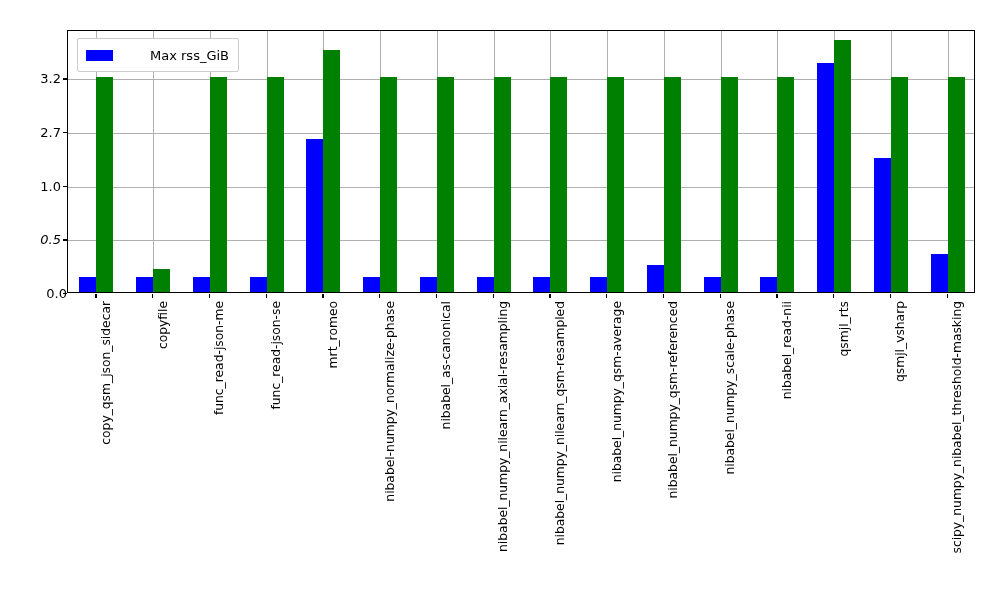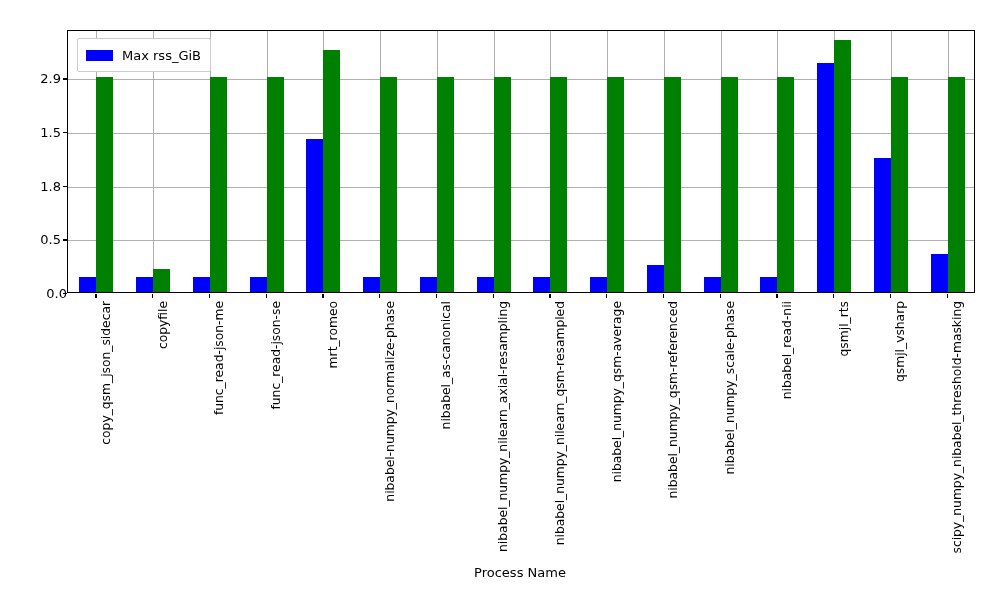--- a/index.html
+++ b/index.html
@@ -120,20 +120,21 @@
   .legend-swatch {
     width: 27px;
     height: 11px;
     margin-right: 9px;
     flex: 0 0 auto;
   }
   .legend-text {
     font-size: 13px;
     color: #000000;
     white-space: nowrap;
+    margin-left: 28px;
   }
   #xaxis-title {
     position: absolute;
     left: 0;
     top: 565px;
     width: 1000px;
     text-align: center;
     font-size: 13px;
     color: #000000;
   }
@@ -143,24 +144,24 @@
   }
 </style>
 </head>
 <body>
 
 <div id="figure">
 
 
   <div id="y-tick-labels">
       <div class="ylabel-text" style="left: 21px; top: 293px;">0.0</div>
-      <div class="ylabel-text" style="left: 15px; top: 239.327px;">0.5</div>
-      <div class="ylabel-text" style="left: 15px; top: 185.653px;">1.8</div>
-      <div class="ylabel-text" style="left: 15px; top: 131.98px;">1.5</div>
-      <div class="ylabel-text" style="left: 15px; top: 78.3061px;">2.9</div>
+      <div class="ylabel-text" style="left: 15px; top: 239.327px; font-style: italic;">0.5</div>
+      <div class="ylabel-text" style="left: 15px; top: 185.653px;">1.0</div>
+      <div class="ylabel-text" style="left: 15px; top: 131.98px;">2.7</div>
+      <div class="ylabel-text" style="left: 15px; top: 78.3061px;">3.2</div>
     </div>
   <div id="y-tick-marks">
       <div class="ytick-mark" style="left: 63px; top: 293px;"></div>
       <div class="ytick-mark" style="left: 63px; top: 239.327px;"></div>
       <div class="ytick-mark" style="left: 63px; top: 185.653px;"></div>
       <div class="ytick-mark" style="left: 63px; top: 131.98px;"></div>
       <div class="ytick-mark" style="left: 63px; top: 78.3061px;"></div>
     </div>
   <div id="x-tick-marks">
       <div class="xtick-mark" style="left: 95.375px;"></div>
@@ -260,15 +261,14 @@
       </div>
   </div>
 
   <div id="legend">
       <div class="legend-row">
         <span class="legend-swatch" style="background: rgb(0, 0, 255);"></span>
         <span class="legend-text">Max rss_GiB</span>
       </div>
     </div>
 
-  <div id="xaxis-title"><span class="inner">Process Name</span></div>
 
 </div>
 
 </body></html>

